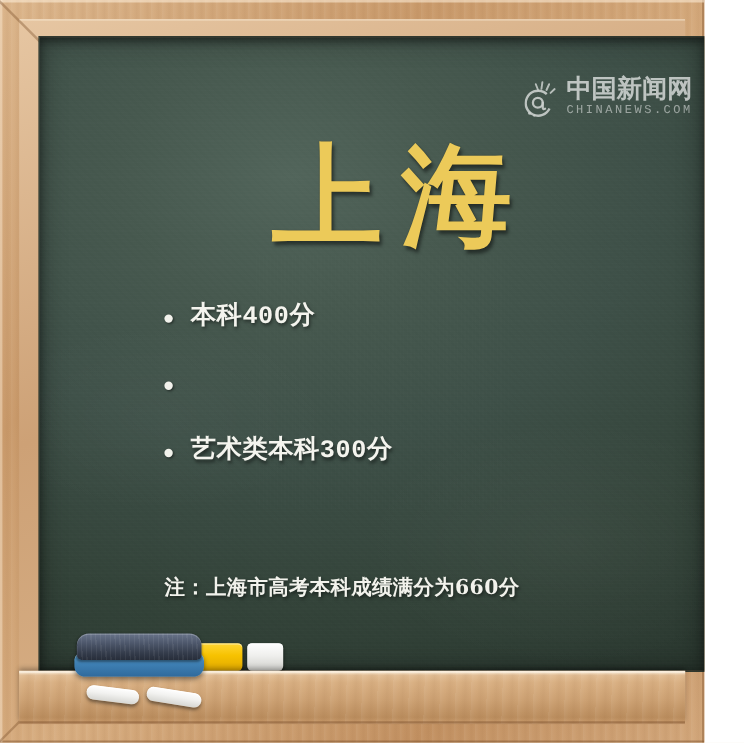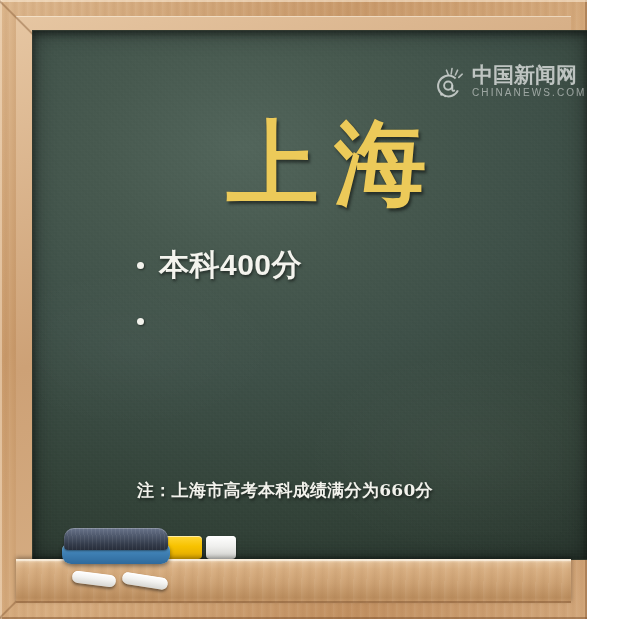--- a/index.html
+++ b/index.html
@@ -130,21 +130,21 @@
   .logo-cn {
     font-family: "Liberation Sans", "DejaVu Sans", sans-serif;
     font-weight: bold;
     font-size: 21px;
     line-height: 23px;
     letter-spacing: 0px;
     color: rgba(255,255,255,0.92);
     white-space: nowrap;
   }
   .logo-en {
-    font-family: Liberation Sans, sans-serif;
+    font-family: Liberation Mono, monospace;
     font-size: 10px;
     line-height: 12px;
     letter-spacing: 2.1px;
     color: rgba(255,255,255,0.68);
     white-space: nowrap;
     margin-top: 1px;
   }
 
   
   .title {
@@ -182,23 +182,23 @@
   .bullet {
     width: 7px;
     height: 7px;
     border-radius: 50%;
     background: #f2f2ec;
     flex: 0 0 auto;
     margin-right: 15px;
     box-shadow: 1px 1px 2px rgba(0,0,0,0.45);
   }
   .item-text {
-    font-family: Liberation Sans, sans-serif;
+    font-family: Liberation Mono, monospace;
     font-weight: bold;
-    font-size: 30px;
+    font-size: 21px;
     line-height: 32px;
     color: #f4f4ee;
     letter-spacing: 0.5px;
     white-space: nowrap;
     text-shadow: 1px 2px 3px rgba(0,0,0,0.50);
   }
 
   
   .note {
     position: absolute;
@@ -349,20 +349,24 @@
     <div class="title">上海</div>
 
     <div class="list">
       <div class="list-item">
         <span class="bullet"></span>
         <span class="item-text">本科400分</span>
       </div>
       <div class="list-item">
         <span class="bullet"></span>
       </div>
+      <div class="list-item">
+        <span class="bullet"></span>
+        <span class="item-text">艺术类本科300分</span>
+      </div>
     </div>
 
     <div class="note">注：上海市高考本科成绩满分为660分</div>
   </div>
 
   <div class="chalk-block chalk-yellow"></div>
   <div class="chalk-block chalk-white"></div>
 
   <div class="ledge">
     <div class="ledge-lip"></div>

